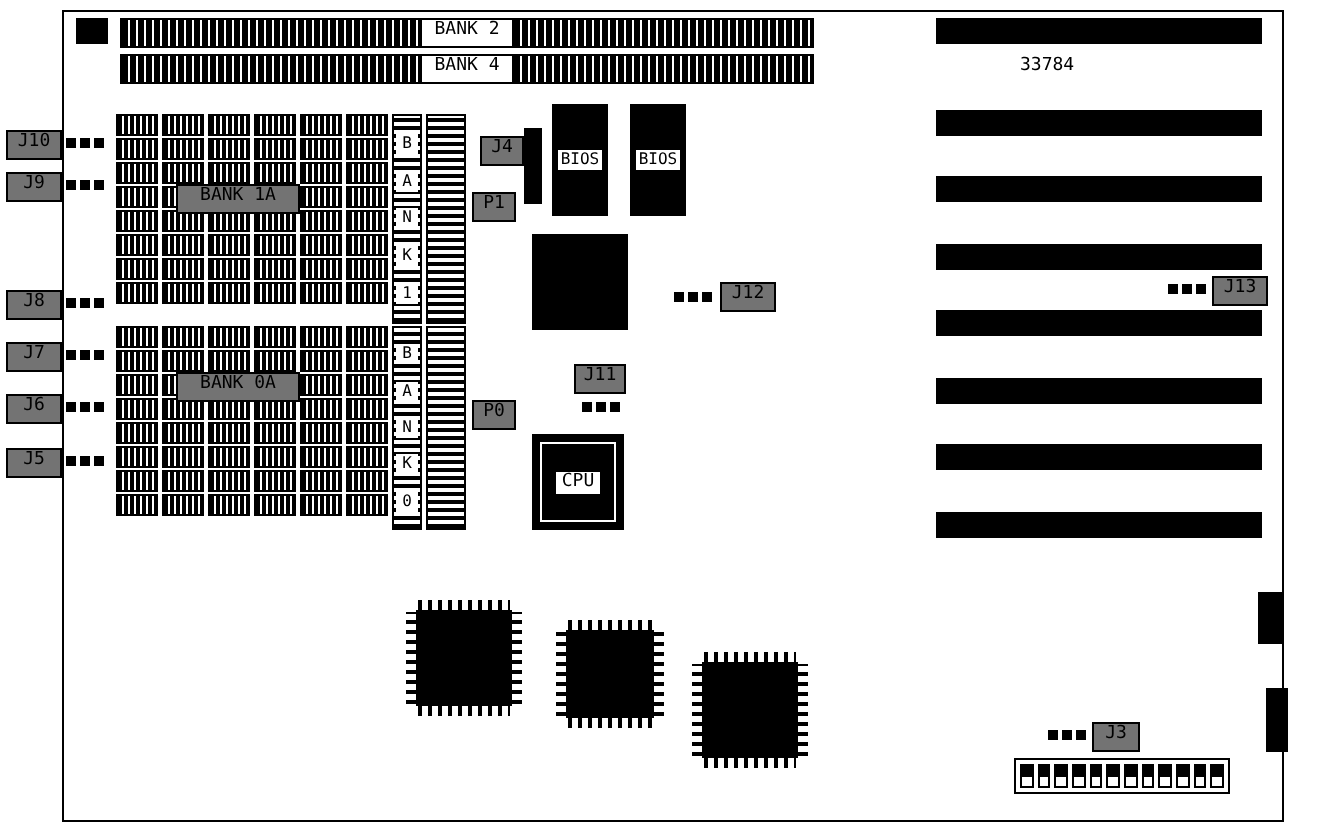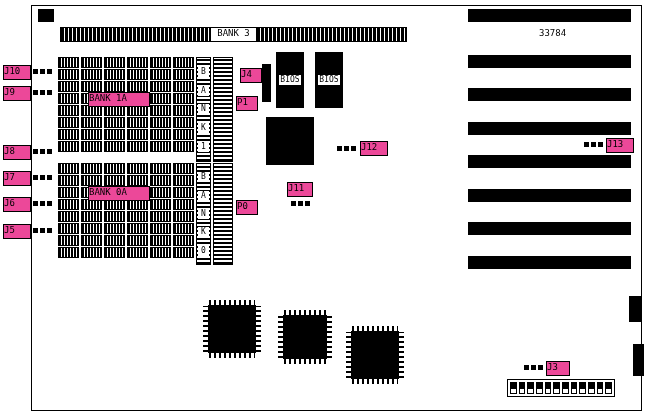--- a/index.html
+++ b/index.html
@@ -5,23 +5,23 @@
   html,body{margin:0;padding:0;}
   body{width:665px;height:416px;background:#fff;color:#000;font-family:"DejaVu Sans Mono",monospace;}
   #stage{position:relative;width:665px;height:416px;background:#fff;overflow:hidden;}
   .board{position:absolute;left:31px;top:5px;width:609px;height:404px;border:1px solid #000;}
   .blk{position:absolute;background:#000;}
   .hslot{position:absolute;height:13px;border:1px solid #000;
          background:repeating-linear-gradient(90deg,#000 0 3px,#fff 3px 4px);
          display:flex;align-items:center;justify-content:center;}
   .inlbl{background:#fff;border:1px solid #000;font-size:9px;line-height:11px;height:13px;padding:0 6px;white-space:nowrap;}
   .isa{position:absolute;width:163px;height:13px;background:#000;}
-  .lbl{position:absolute;height:13px;background:#ec4899;border:1px solid #000;font-size:9px;line-height:11px;
-       text-align:left;white-space:nowrap;z-index:6;}
-  .partnum{position:absolute;left:539px;top:28px;font-size:9px;z-index:6;}
+  .lbl{position:absolute;height:13px;background:#737373;border:1px solid #000;font-size:9px;line-height:11px;
+       text-align:center;white-space:nowrap;z-index:6;}
+  .partnum{position:absolute;left:510px;top:28px;font-size:9px;z-index:6;}
   .chip-s{position:absolute;width:19px;height:9px;border:1px solid #000;
           background:repeating-linear-gradient(90deg,#000 0 2px,#fff 2px 3px);}
   .vslot{position:absolute;width:13px;border:1px solid #000;
          background:repeating-linear-gradient(0deg,#000 0 2px,#fff 2px 4px);
          display:flex;flex-direction:column;align-items:center;justify-content:space-evenly;}
   .vslot span{display:block;width:11px;height:10px;background:#fff;font-size:8px;line-height:10px;text-align:center;}
   .pins{position:absolute;display:flex;gap:2px;z-index:5;}
   .pins i{display:block;width:5px;height:5px;background:#000;}
   .bios{position:absolute;width:28px;height:56px;background:#000;display:flex;align-items:center;justify-content:center;}
   .bios .tag{background:#fff;font-size:8px;line-height:10px;padding:0 1px;}
@@ -51,22 +51,25 @@
   .dip i{flex:1;border:1px solid #000;background:linear-gradient(#000 0 55%,#fff 55% 100%);}
 </style>
 </head>
 <body>
 
 <div id="stage">
   <div class="board"></div>
 
   <div class="blk" style="left:38px;top:9px;width:16px;height:13px"></div>
 
+  <div class="hslot" style="left:60px;top:9px;width:345px">
+    <span class="inlbl">BANK 2</span>
+  </div>
   <div class="hslot" style="left:60px;top:27px;width:345px">
-    <span class="inlbl">BANK 3</span>
+    <span class="inlbl">BANK 4</span>
   </div>
 
   <div class="partnum">33784</div>
 
   <div class="lbl" style="left:88px;top:92px;width:60px">BANK 1A</div>
   <div class="lbl" style="left:88px;top:186px;width:60px">BANK 0A</div>
 
   <div class="lbl" style="left:240px;top:68px;width:20px">J4</div>
   <div class="blk" style="left:262px;top:64px;width:9px;height:38px"></div>
 
@@ -90,20 +93,23 @@
   <div class="lbl" style="left:360px;top:141px;width:26px">J12</div>
 
   <div class="lbl" style="left:287px;top:182px;width:24px">J11</div>
   <div class="pins" style="left:291px;top:201px">
       <i></i>
       <i></i>
       <i></i>
     </div>
 
 
+  <div class="cpu">
+    <span class="tag">CPU</span>
+  </div>
 
   <div class="pins" style="left:584px;top:142px">
       <i></i>
       <i></i>
       <i></i>
     </div>
   <div class="lbl" style="left:606px;top:138px;width:26px">J13</div>
 
 
   <div class="pins" style="left:524px;top:365px">

